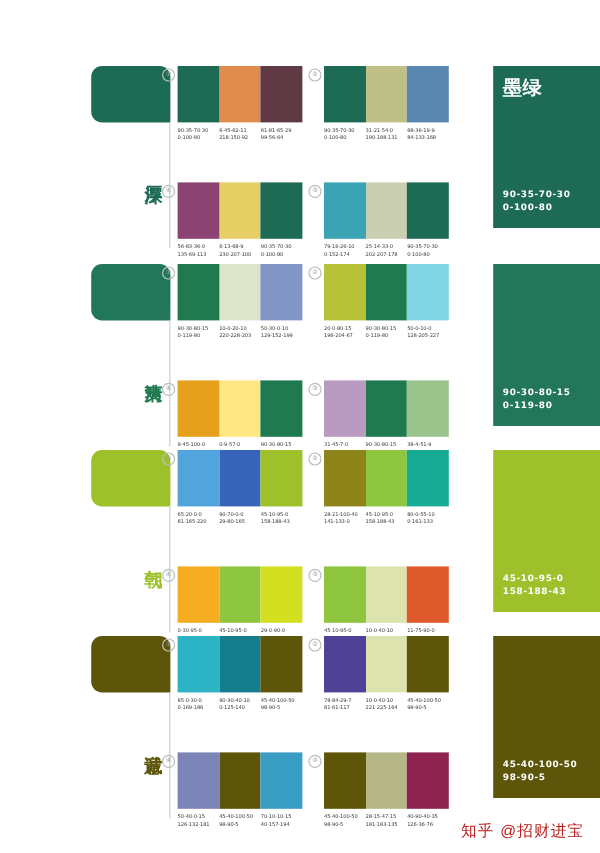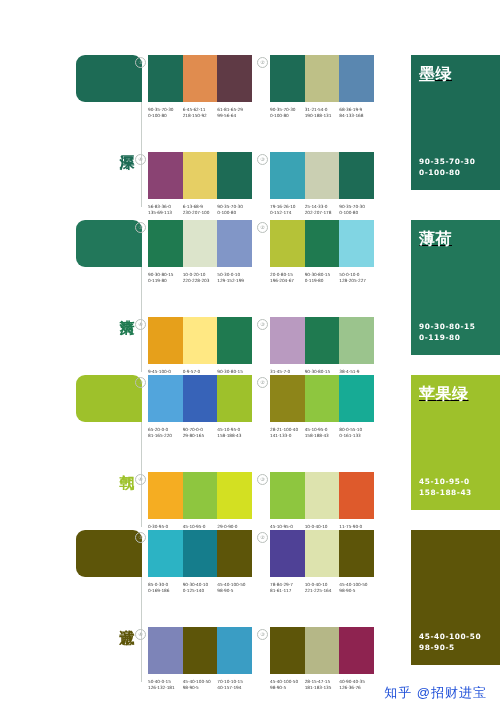--- a/index.html
+++ b/index.html
@@ -87,21 +87,20 @@
   .hero{
     position:absolute;
     left:411px;
     width:89px;
   }
   .hero-inner{
     position:relative;
     width:89px;height:135px;
     box-sizing:border-box;
     padding:9px 0 16px 8px;
-    text-decoration:underline;
   }
   .hero-name{
     color:#ffffff;
     font-size:16px;
     line-height:19px;
     font-weight:700;
     letter-spacing:0.5px;
   }
   .hero-codes{
     position:absolute;
@@ -111,21 +110,21 @@
     line-height:11px;
     font-weight:700;
     letter-spacing:0.55px;
     font-family:"DejaVu Sans",sans-serif;
   }
 
   .watermark{
     position:absolute;
     right:13px;bottom:9px;
     font-size:13px;
-    color:#1d4ed8;
+    color:#b91c1c;
     letter-spacing:1px;
     white-space:nowrap;
   }
 </style>
 </head>
 <body>
 
 <div class="sheet" id="sheet">
     <div class="band" style="top: 55px;">
       <div class="chip-col">
@@ -320,21 +319,20 @@
             <span>0-119-80</span>
           </div>
           <div>
             <span>38-4-51-9</span>
             <span>167-198-140</span>
           </div>
         </div>
       </div>
       <div class="hero">
         <div class="hero-inner" style="background: rgb(34, 119, 90);">
-          <div class="hero-name">薄荷</div>
           <div class="hero-codes">
             <div>90-30-80-15</div>
             <div>0-119-80</div>
           </div>
         </div>
       </div>
     </div>
     <div class="band" style="top: 375px;">
       <div class="chip-col">
         <div class="chip" style="background: rgb(158, 193, 43);"></div>
@@ -424,21 +422,20 @@
             <span>221-225-164</span>
           </div>
           <div>
             <span>11-75-90-0</span>
             <span>219-95-37</span>
           </div>
         </div>
       </div>
       <div class="hero">
         <div class="hero-inner" style="background: rgb(158, 193, 43);">
-          <div class="hero-name">苹果绿</div>
           <div class="hero-codes">
             <div>45-10-95-0</div>
             <div>158-188-43</div>
           </div>
         </div>
       </div>
     </div>
     <div class="band" style="top: 530px;">
       <div class="chip-col">
         <div class="chip" style="background: rgb(93, 85, 9);"></div>

